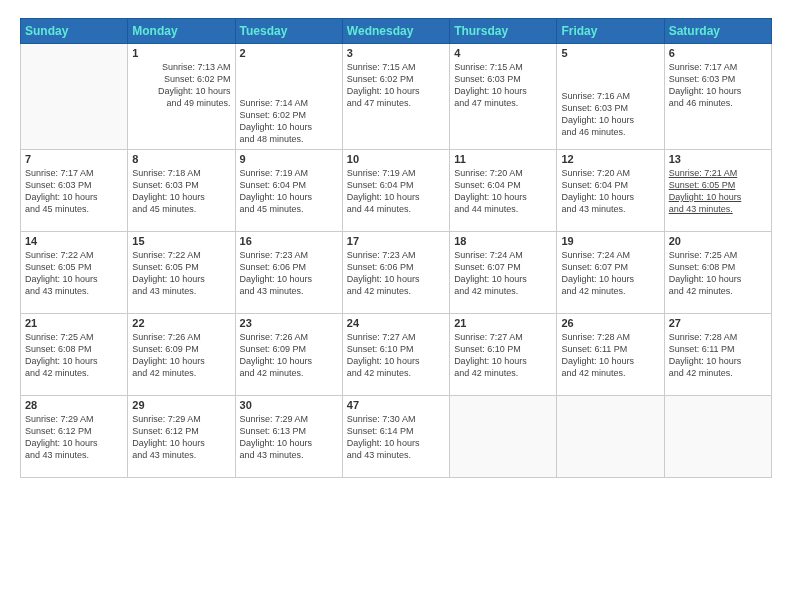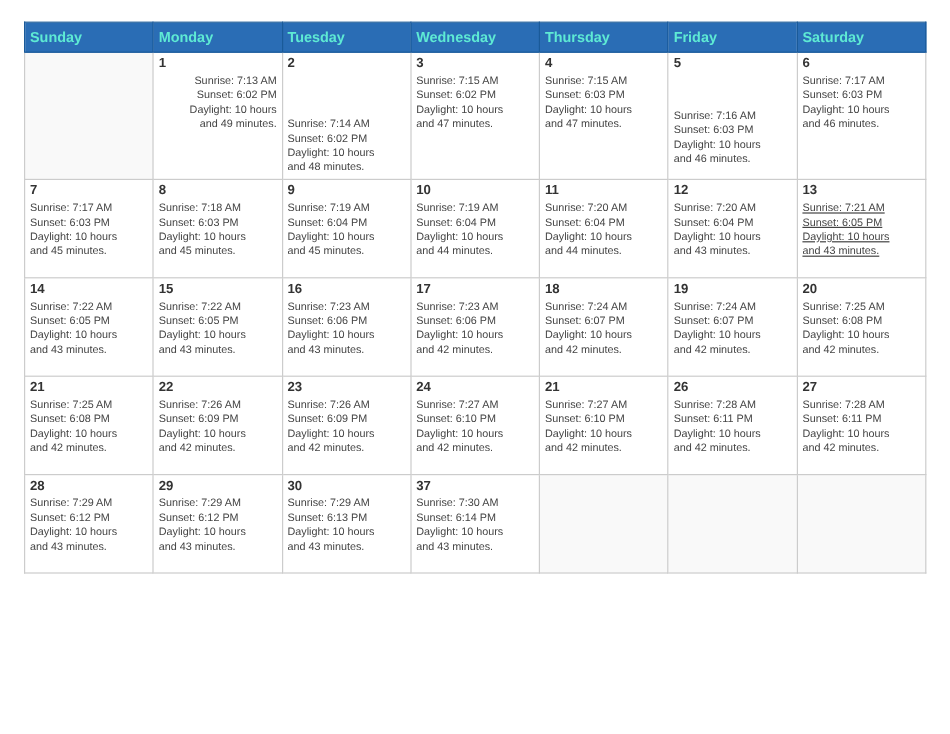--- a/index.html
+++ b/index.html
@@ -311,21 +311,21 @@
 and 43 minutes.</div>
           </td>
           <td>
             <div class="day-num">30</div>
             <div class="day-info" style="white-space: pre-line;">Sunrise: 7:29 AM
 Sunset: 6:13 PM
 Daylight: 10 hours
 and 43 minutes.</div>
           </td>
           <td>
-            <div class="day-num">37</div>
+            <div class="day-num">47</div>
             <div class="day-info" style="white-space: pre-line;">Sunrise: 7:30 AM
 Sunset: 6:14 PM
 Daylight: 10 hours
 and 43 minutes.</div>
           </td>
           <td class="empty"></td>
           <td class="empty"></td>
           <td class="empty"></td>
         </tr>
       </tbody>

